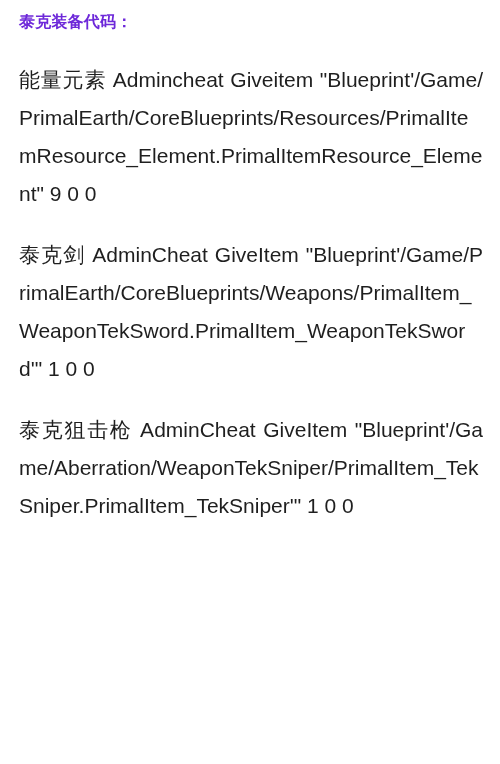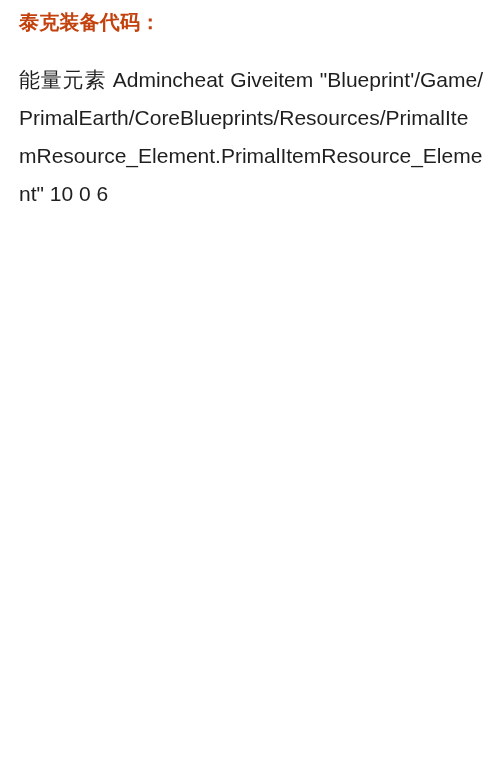--- a/index.html
+++ b/index.html
@@ -18,24 +18,24 @@
 
   .page {
     box-sizing: border-box;
     width: 500px;
     height: 764px;
     padding: 6px 17px 0 19px;
     background: #ffffff;
   }
 
   .page-title {
-    font-size: 20px;
+    font-size: 16px;
     line-height: 26px;
     font-weight: bold;
-    color: #c2410c;
+    color: #6d28d9;
     letter-spacing: 0.2px;
     margin: 3px 0 0 0;
     white-space: nowrap;
   }
 
   .code-list {
     margin: 0;
     padding: 0;
     list-style: none;
   }
@@ -60,19 +60,21 @@
 </style>
 </head>
 <body>
 
 <div class="page">
 
   <h1 class="page-title">泰克装备代码：</h1>
 
   <div class="code-list">
 
-    <p class="code-block code-block-0">能量元素 Admincheat Giveitem "Blueprint'/Game/PrimalEarth/CoreBlueprints/Resources/PrimalItemResource_Element.PrimalItemResource_Element" 10 0 6</p>
+    <p class="code-block code-block-0">能量元素 Admincheat Giveitem "Blueprint'/Game/PrimalEarth/CoreBlueprints/Resources/PrimalItemResource_Element.PrimalItemResource_Element" 9 0 0</p>
+
+    <p class="code-block code-block-1">泰克剑 AdminCheat GiveItem "Blueprint'/Game/PrimalEarth/CoreBlueprints/Weapons/PrimalItem_WeaponTekSword.PrimalItem_WeaponTekSword'" 1 0 0</p>
 
 
-
+    <p class="code-block code-block-3">泰克狙击枪 AdminCheat GiveItem "Blueprint'/Game/Aberration/WeaponTekSniper/PrimalItem_TekSniper.PrimalItem_TekSniper'" 1 0 0</p>
 
   </div>
 </div>
 
 </body></html>

